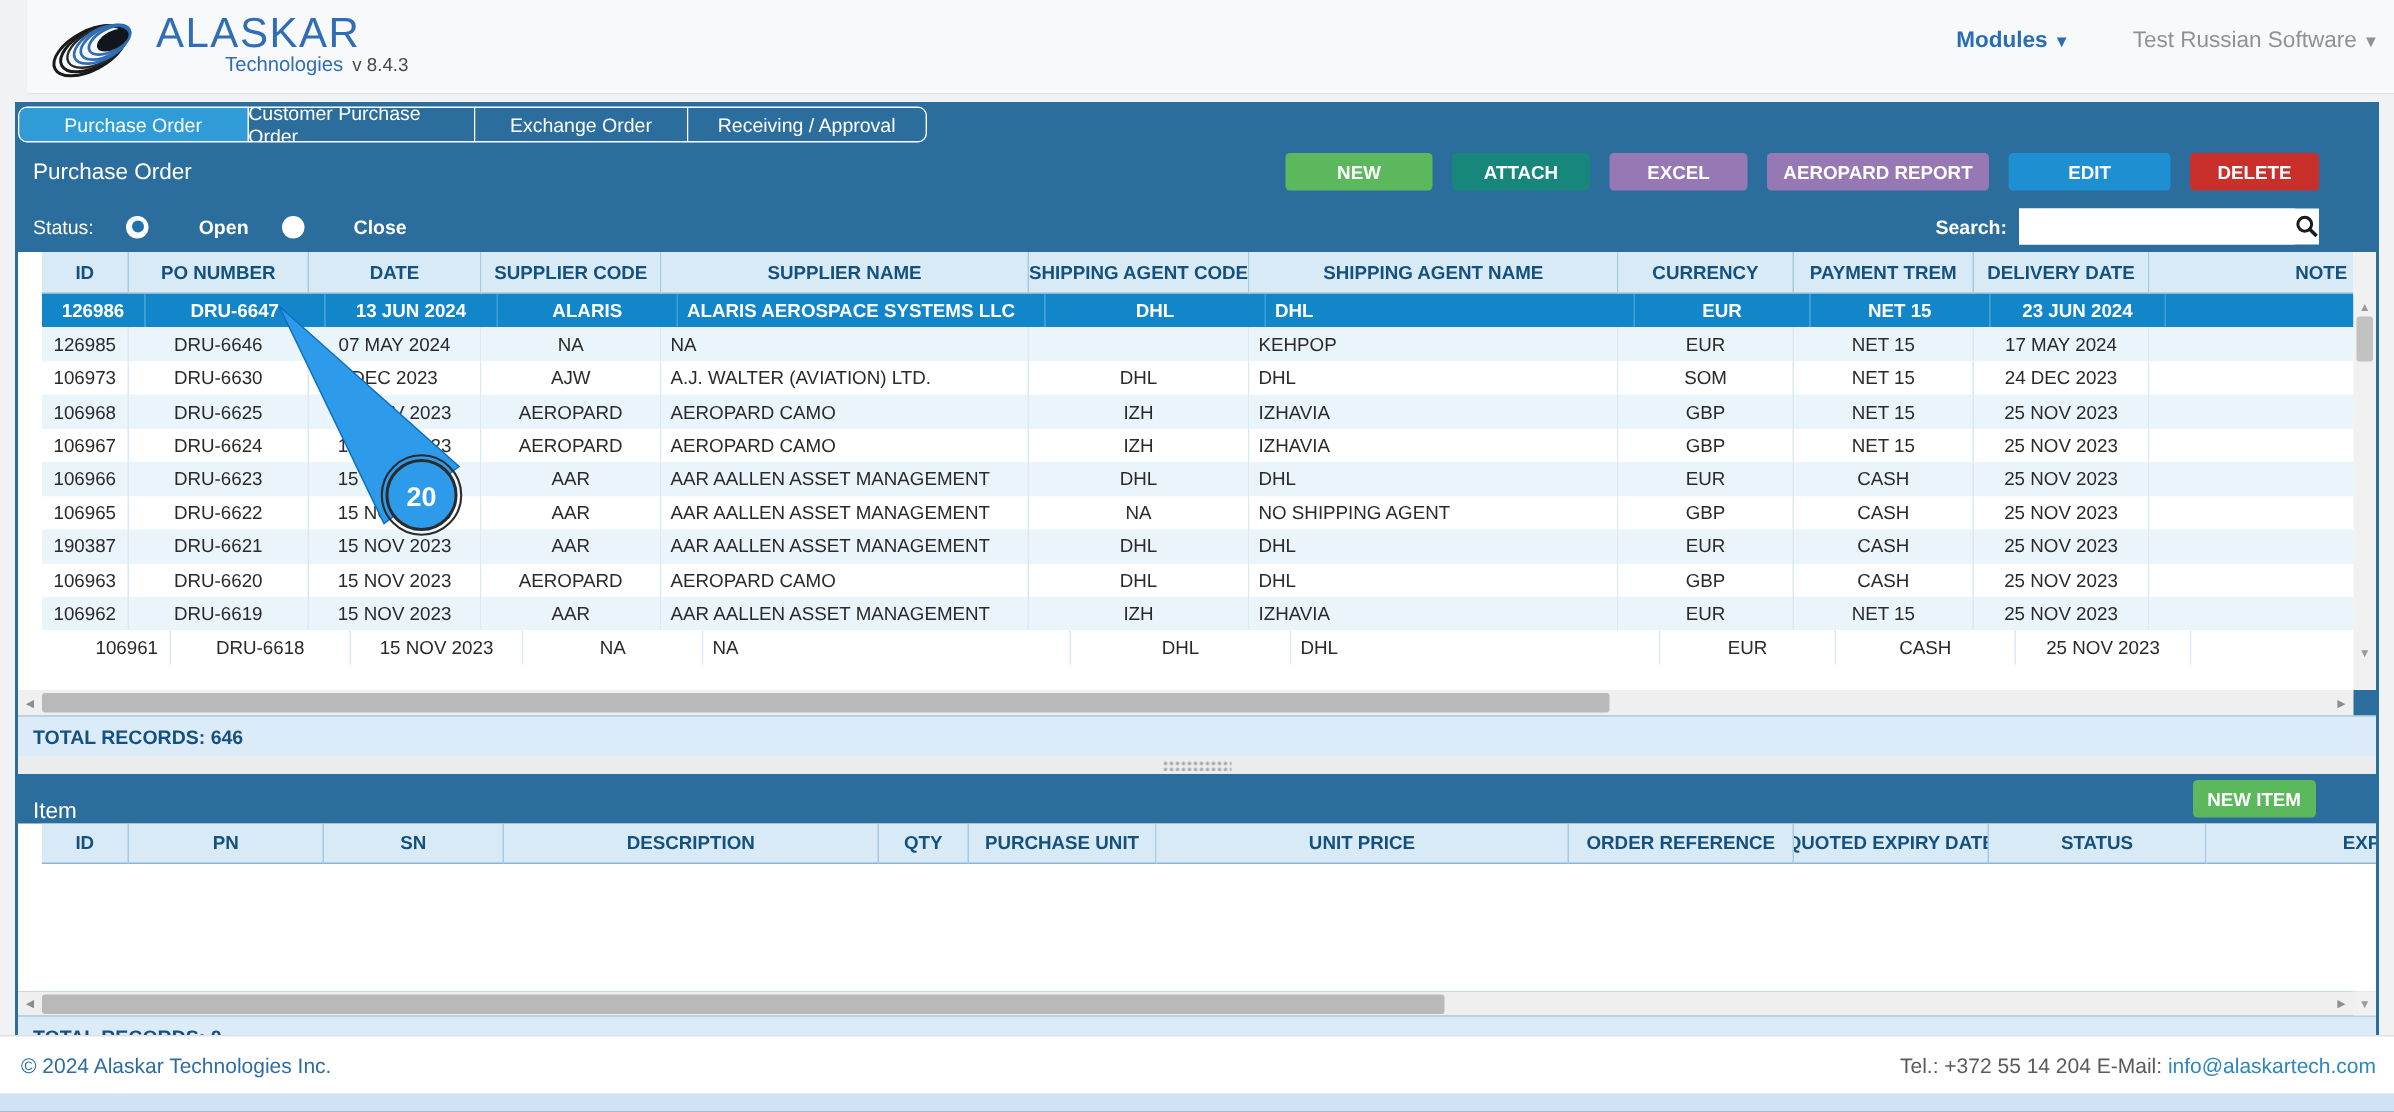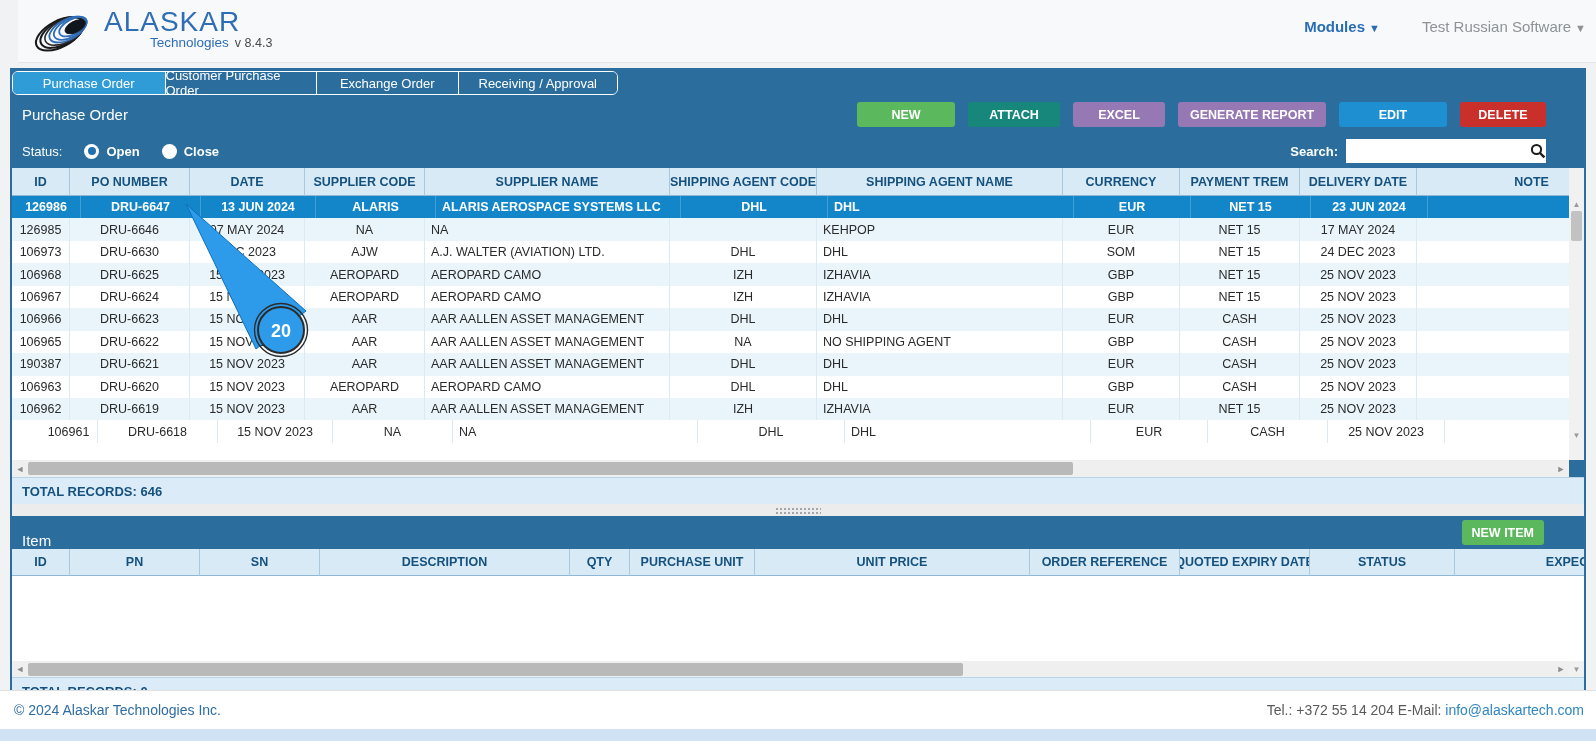--- a/index.html
+++ b/index.html
@@ -28,34 +28,34 @@
   .tab:last-child { border-right:none; }
   .tab.active { background:#2f9cd8; }
 
   .sechead { height:39px; display:flex; align-items:center; position:relative; }
   .sec-title { color:#ffffff; font-size:15px; margin-left:10px; }
   .btn-row { position:absolute; right:38px; top:7px; display:flex; gap:13px; }
   .btn { height:25px; border:none; border-radius:3px; color:#ffffff; font-size:12.5px; font-weight:bold; font-family:"Liberation Sans",sans-serif; cursor:pointer; padding:0 10px; }
 
   .statusrow { height:34px; display:flex; align-items:center; position:relative; color:#fff; }
   .status-label { font-size:13px; font-weight:normal; margin-left:10px; }
-  .radio-opt { display:flex; align-items:center; margin-left:22px; cursor:pointer; }
+  .radio-opt { display:flex; align-items:center; margin-left:22px; cursor:pointer;gap:26px; }
   .radio { width:15px; height:15px; border-radius:50%; background:#ffffff; display:inline-block; position:relative; }
   .radio.sel::after { content:""; position:absolute; left:3.5px; top:3.5px; width:8px; height:8px; border-radius:50%; background:#1f72ae; }
   .radio-text { font-size:13px; font-weight:bold; margin-left:7px; }
   .search-wrap { position:absolute; right:38px; top:5px; display:flex; align-items:center; }
   .search-label { font-size:13px; font-weight:bold; margin-right:8px; }
   .search-box { width:200px; height:24px; background:#fff; border:none; display:flex; align-items:center; }
   .search-input { flex:1; height:100%; border:none; outline:none; font-size:13px; padding:0 4px; }
   .search-icon { width:22px; display:flex; align-items:center; justify-content:center; }
 
   
   .gridwrap1 { position:relative; height:292px; background:#ffffff; }
   .g1clip { position:absolute; left:0; top:0; width:1557px; height:292px; overflow:hidden; }
-  .grow { display:flex; }
+  .grow { display:flex;padding-left:16px; }
   .ghead .gcell { background:#d8eaf6; color:#15517e; font-weight:bold; border-right:1px solid #a9c9e0; border-bottom:1px solid #8fb6d2; height:28px; font-size:12.5px; }
   .gcell { flex:none; display:flex; align-items:center; justify-content:center; font-size:12.5px; color:#2a2a2a; height:22.45px; border-right:1px solid #dce9f2; overflow:hidden; white-space:nowrap; }
   .gcell.left { justify-content:flex-start; padding-left:6px; }
   .brow { cursor:pointer; }
   .brow.even .gcell { background:#ffffff; }
   .brow.odd .gcell { background:#eaf5fb; }
   .brow.selected .gcell { background:#1385c9; color:#ffffff; font-weight:bold; border-right:1px solid #3f9fd6; }
 
   .vscroll { position:absolute; right:0; top:0; width:15px; height:292px; background:#f1f1f1; display:flex; flex-direction:column; align-items:center; }
   .vs-spacer { height:29px; width:100%; background:#f1f1f1; }
@@ -133,21 +133,21 @@
         <div class="tab" style="width: 159px;">Receiving / Approval</div>
       </div>
   </div>
 
   <div class="sechead">
     <span class="sec-title">Purchase Order</span>
     <div class="btn-row" id="btnrow">
         <button class="btn" style="background: rgb(92, 184, 92); width: 98px;">NEW</button>
         <button class="btn" style="background: rgb(23, 135, 124); width: 92px;">ATTACH</button>
         <button class="btn" style="background: rgb(150, 120, 180); width: 92px;">EXCEL</button>
-        <button class="btn" style="background: rgb(150, 120, 180); width: 148px;">GENERATE REPORT</button>
+        <button class="btn" style="background: rgb(150, 120, 180); width: 148px;">AEROPARD REPORT</button>
         <button class="btn" style="background: rgb(30, 144, 210); width: 108px;">EDIT</button>
         <button class="btn" style="background: rgb(201, 48, 44); width: 86px;">DELETE</button>
       </div>
   </div>
 
   <div class="statusrow">
     <span class="status-label">Status:</span>
     <span class="radio-opt">
       <span class="radio sel"></span>
       <span class="radio-text">Open</span>

